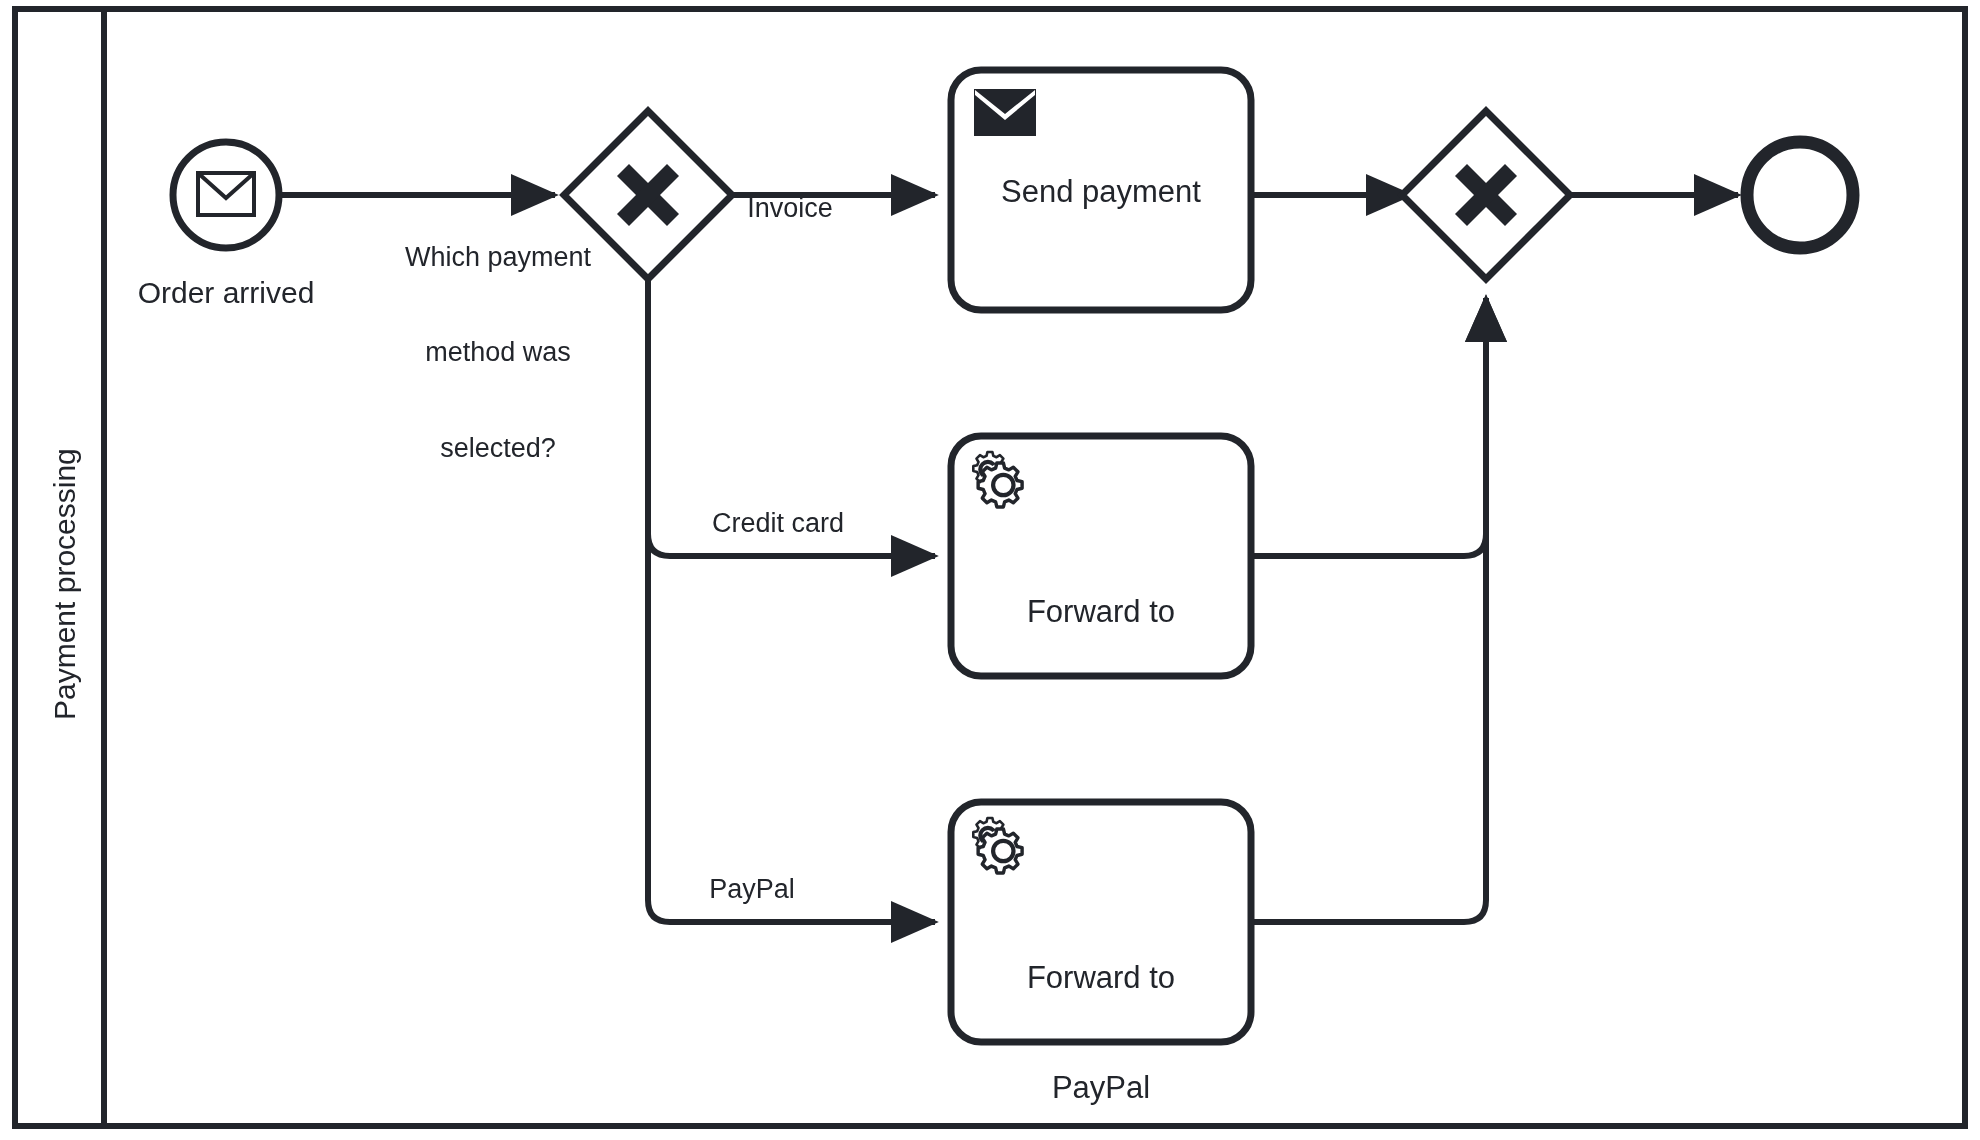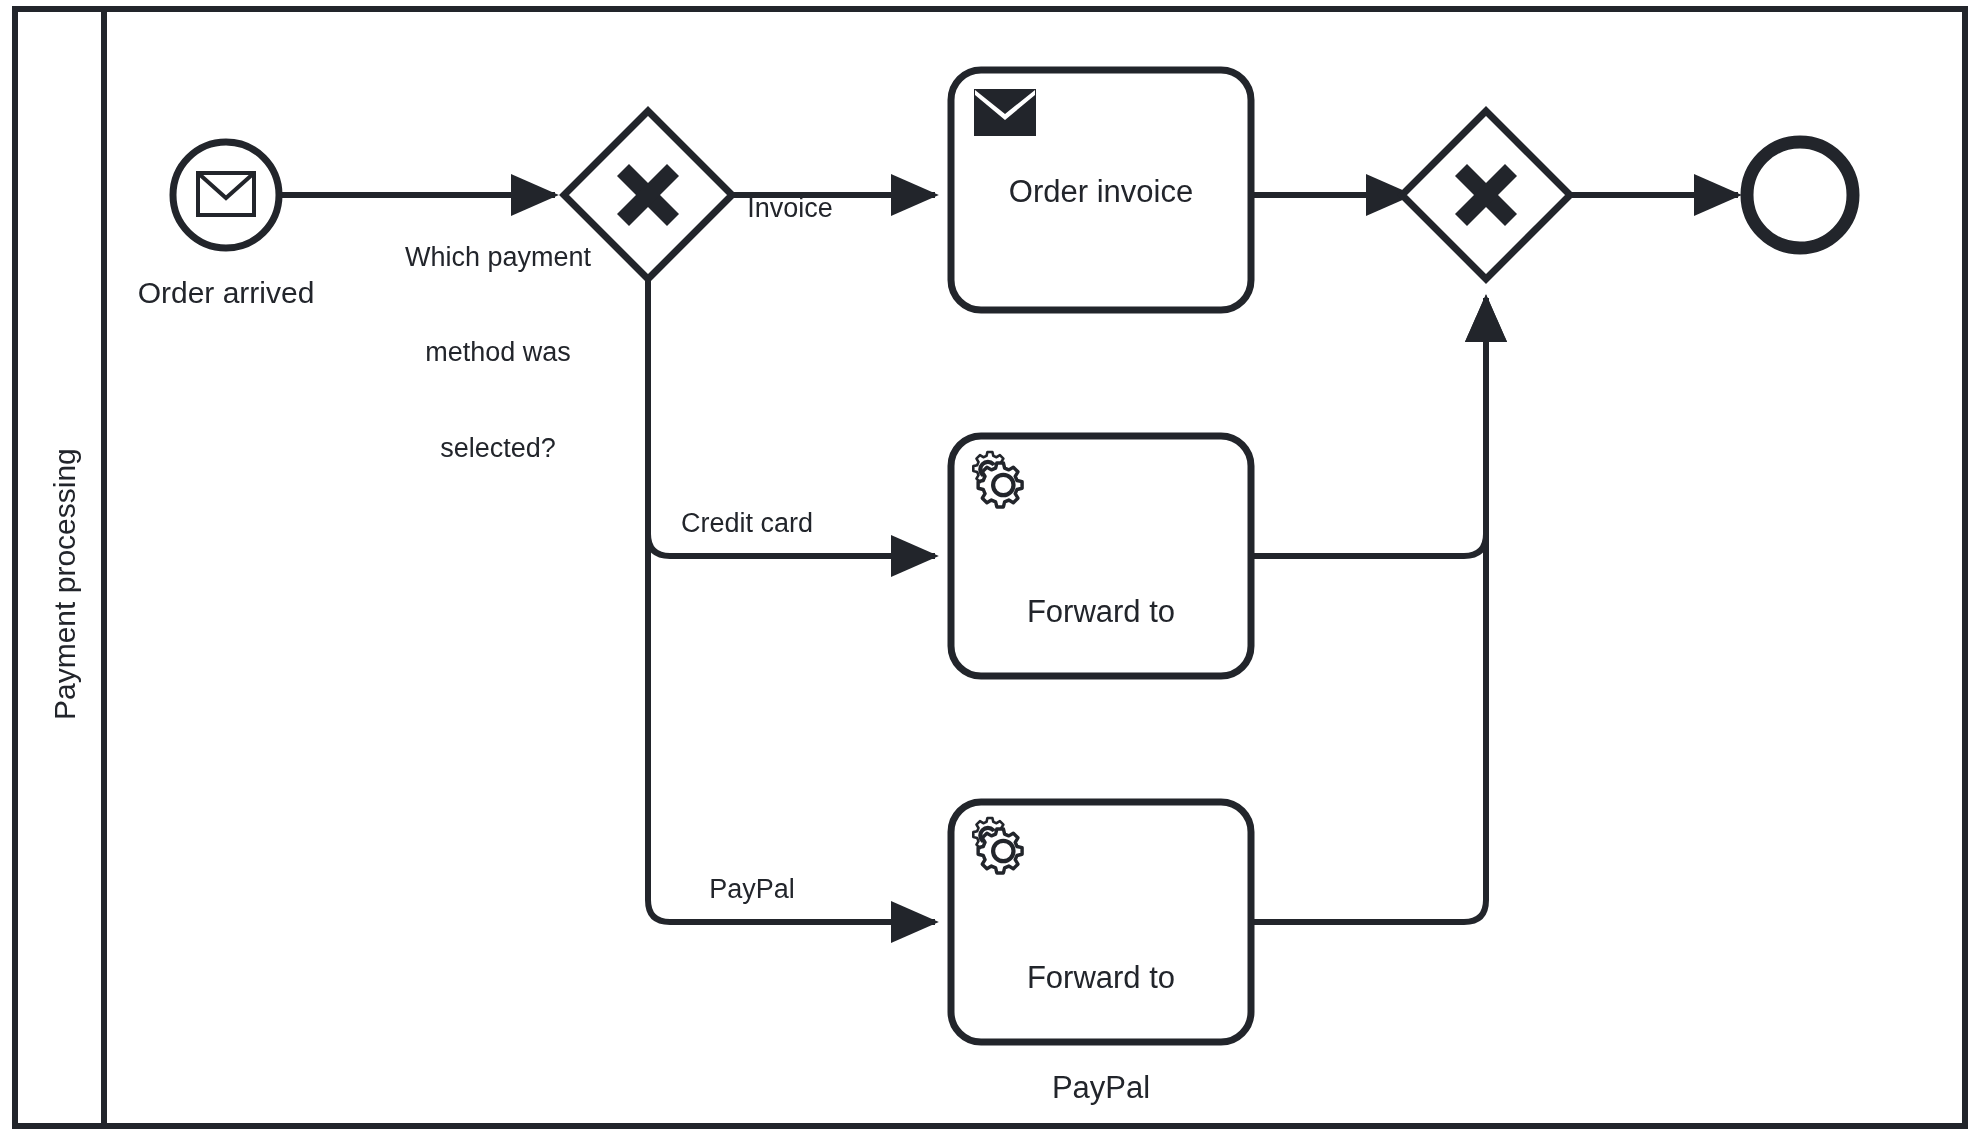--- a/index.html
+++ b/index.html
@@ -190,25 +190,25 @@
   <div class="lbl lbl-flow" style="left: 368px; top: 178px; width: 260px;">
     <div>Which payment</div>
     <div>method was</div>
     <div>selected?</div>
   </div>
 
   <div class="lbl lbl-node" style="left: 96px; top: 275px; width: 260px;">Order arrived</div>
 
   <div class="lbl lbl-flow" style="left: 700px; top: 145px; width: 180px; margin-top: 48px;">Invoice</div>
 
-  <div class="lbl lbl-flow" style="left: 647px; top: 508px; width: 200px;">Credit card</div>
+  <div class="lbl lbl-flow" style="left: 678px; top: 508px; width: 200px;">Credit card</div>
 
   <div class="lbl lbl-flow" style="left: 672px; top: 874px; width: 160px;">PayPal</div>
 
-  <div class="lbl lbl-task" style="left: 951px; top: 174px; width: 300px;">Order invoice</div>
+  <div class="lbl lbl-task" style="left: 951px; top: 174px; width: 300px;">Send payment</div>
 
   <div class="lbl lbl-task" style="left: 951px; top: 521px; width: 300px;">
     <div>Forward to</div>
   </div>
 
   <div class="lbl lbl-task" style="left: 951px; top: 887px; width: 300px;">
     <div>Forward to</div>
     <div>PayPal</div>
   </div>
 

